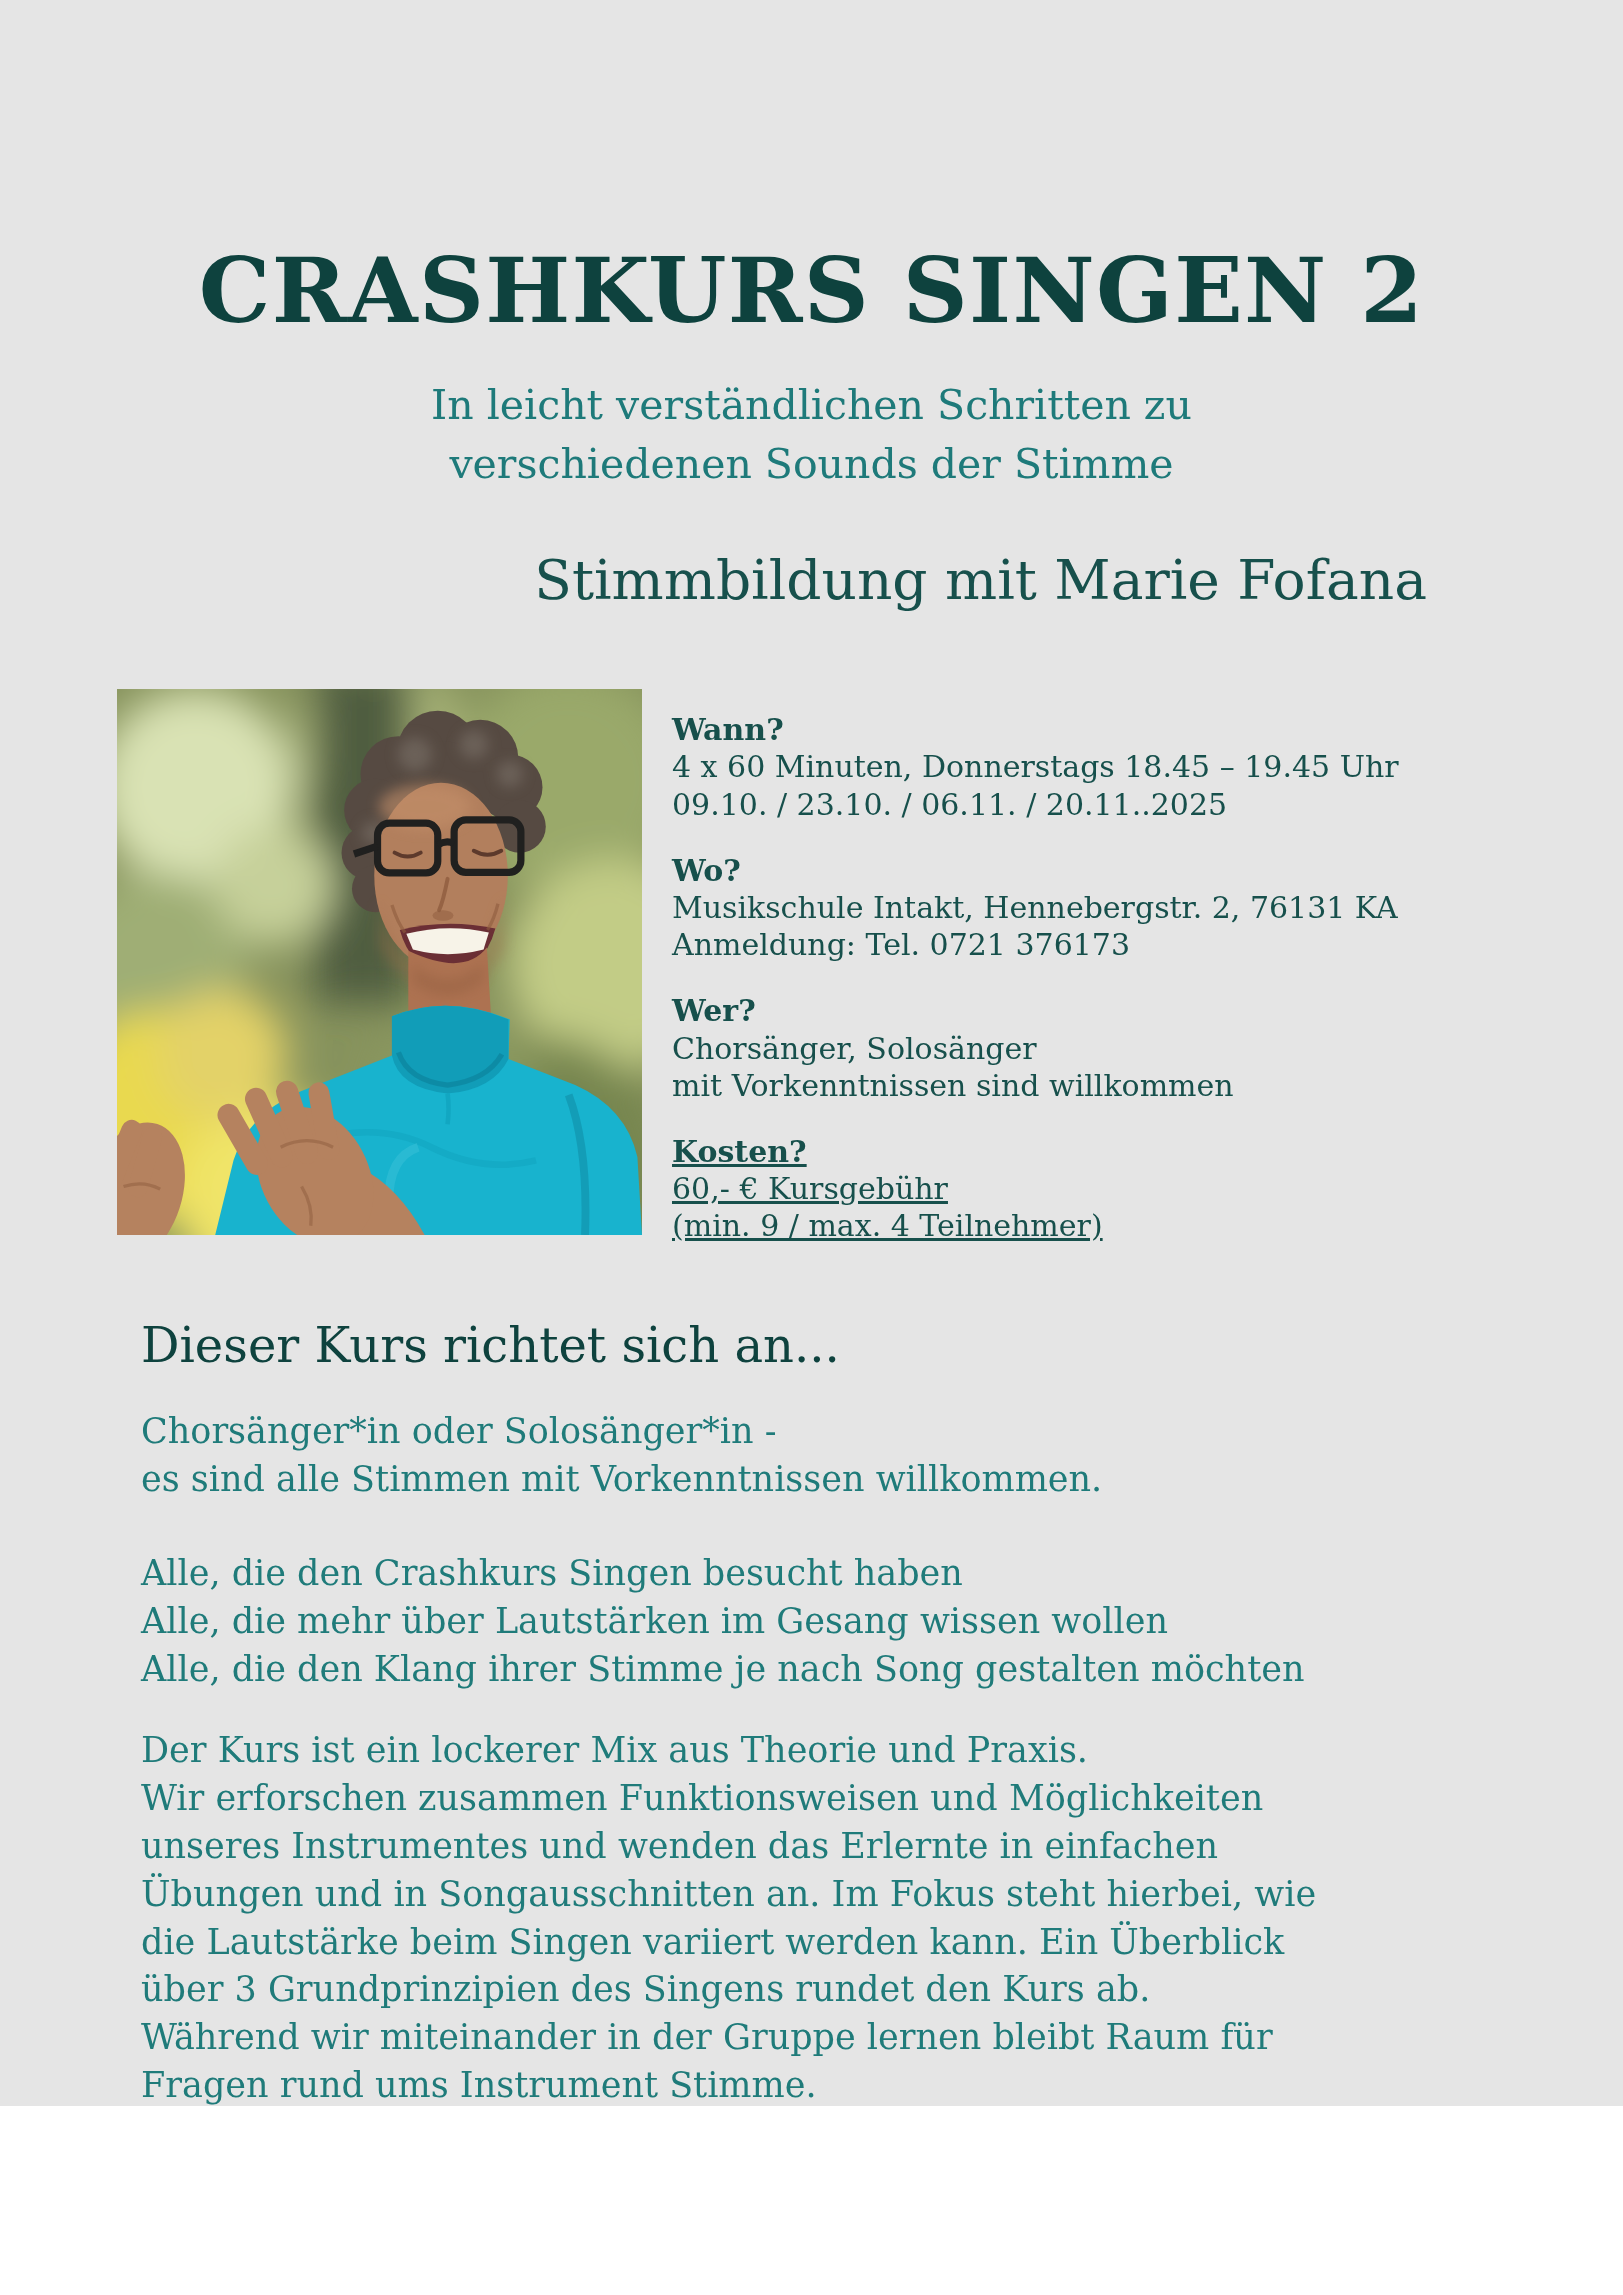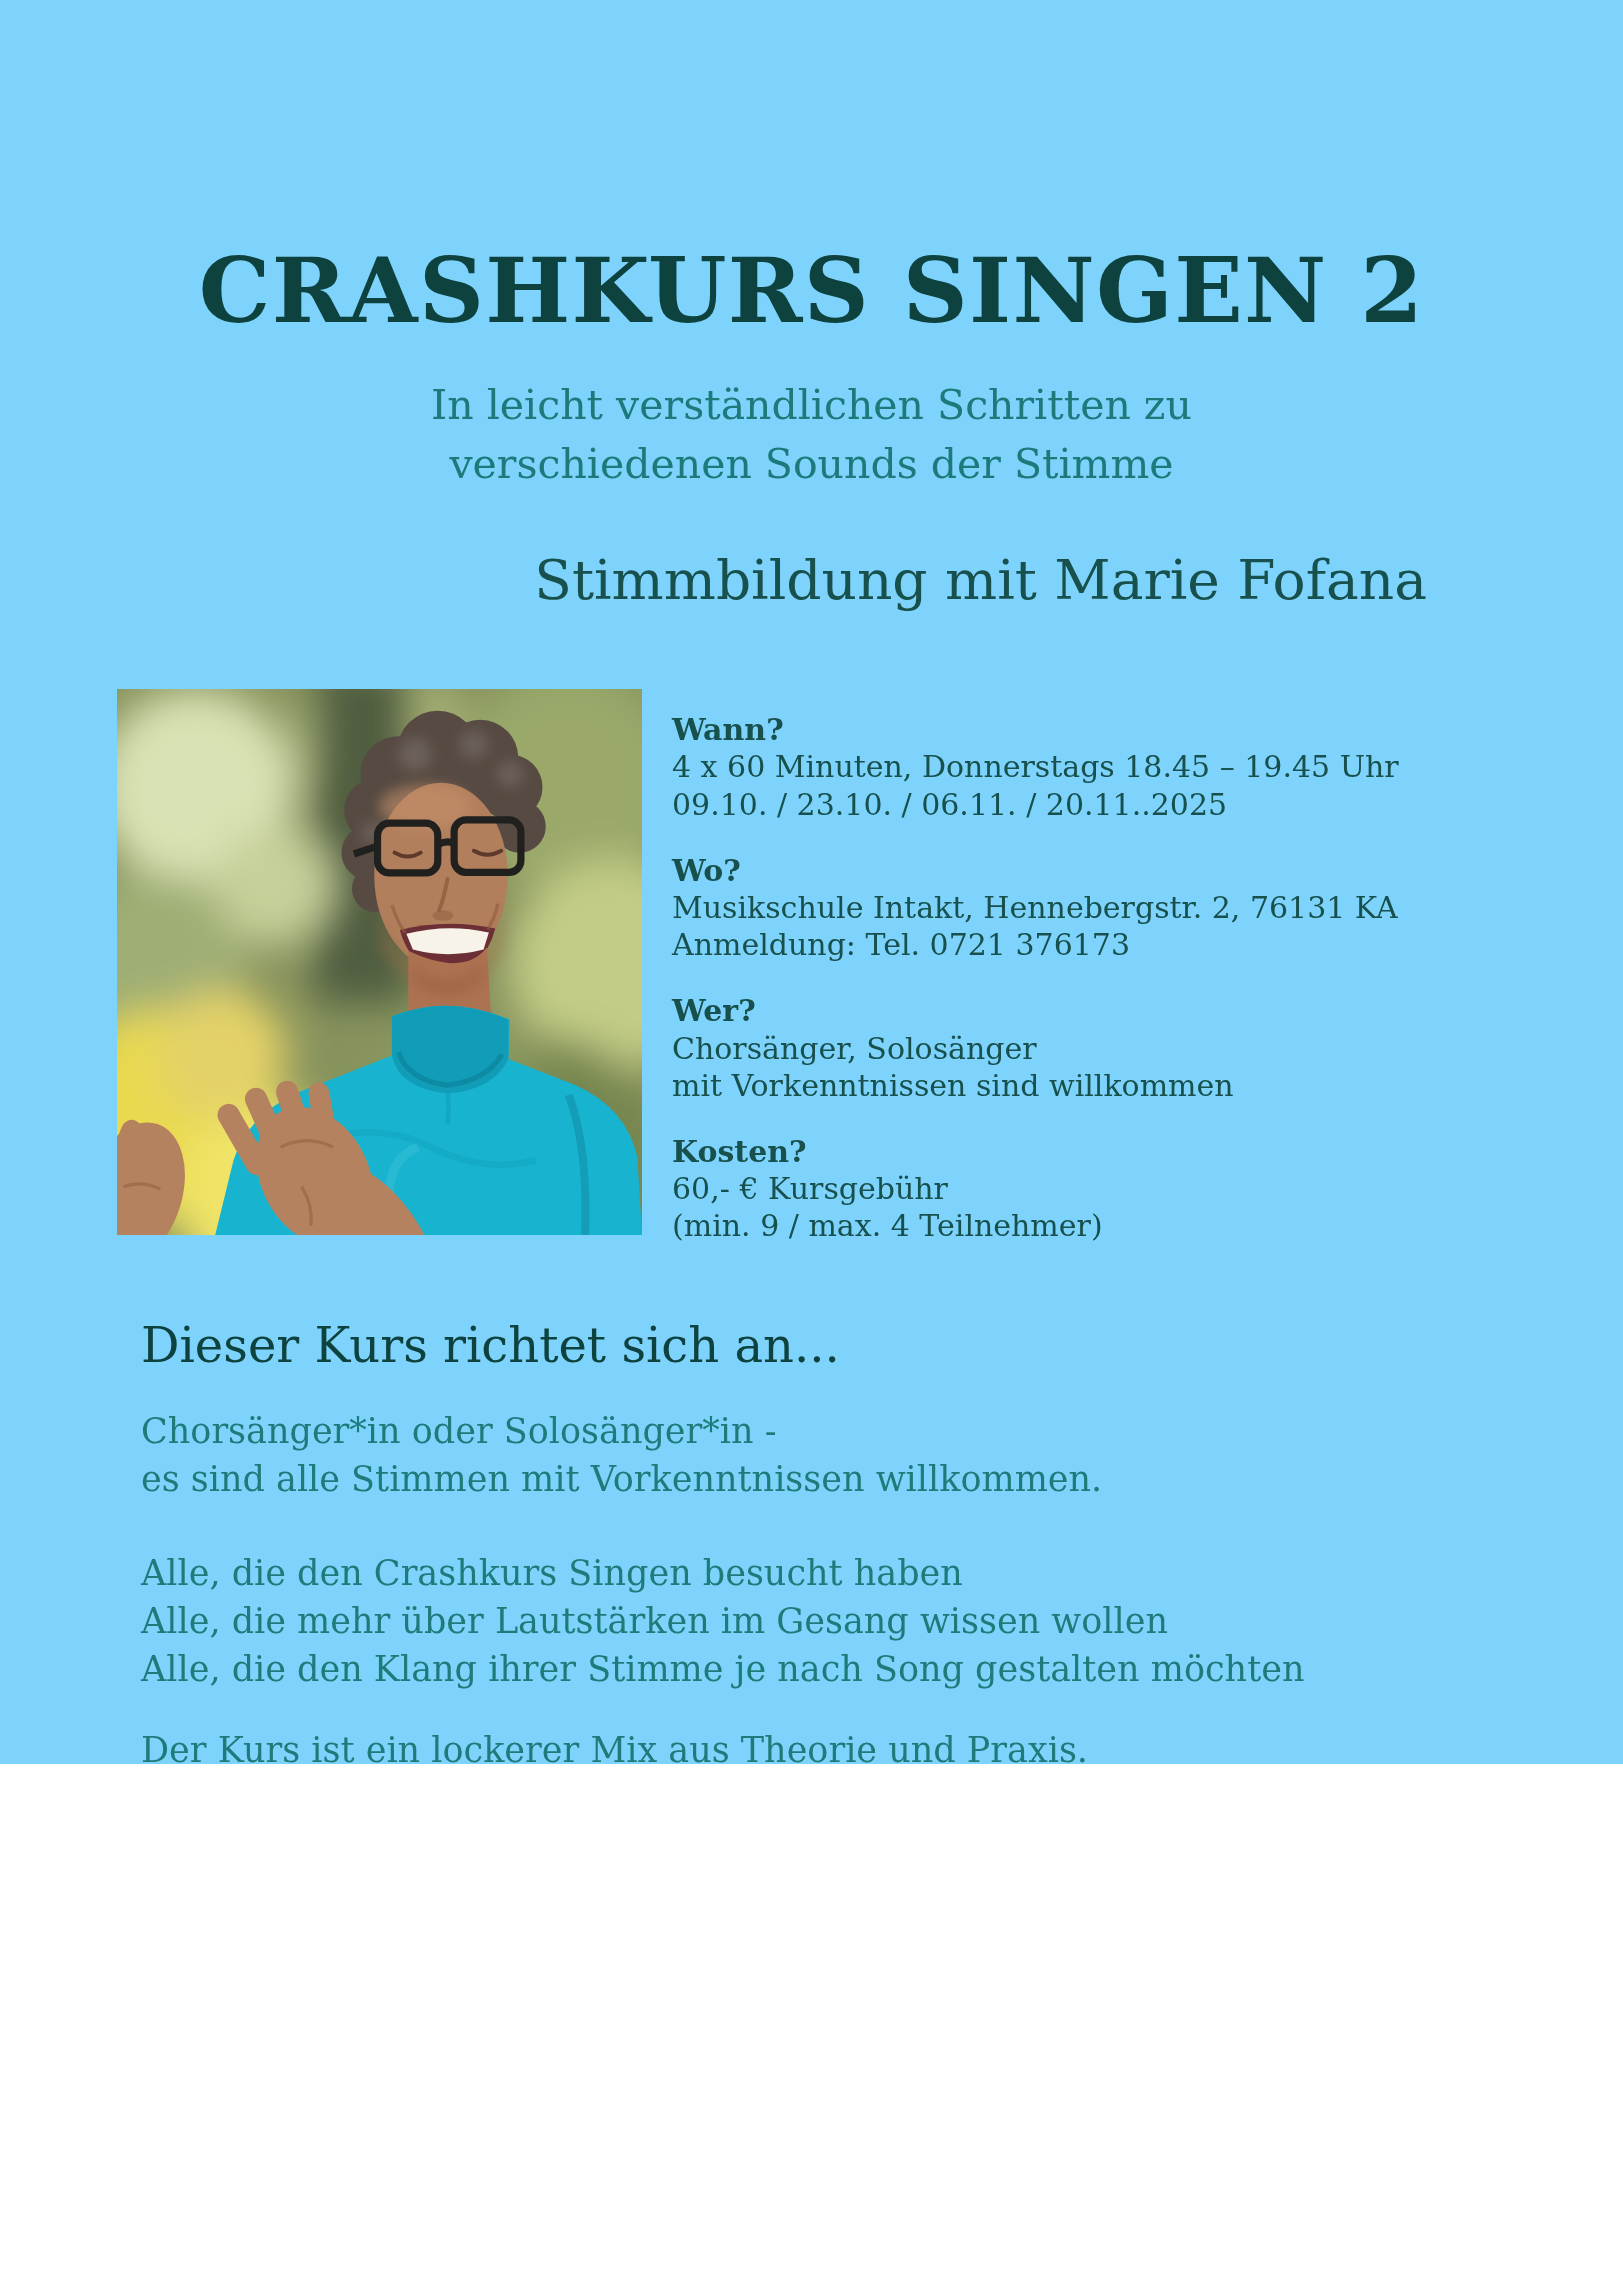--- a/index.html
+++ b/index.html
@@ -1,20 +1,20 @@
 <!DOCTYPE html>
 <html lang="de" style="font-size:10.5px"><head>
 <meta charset="utf-8">
 <style>
   html, body { margin: 0; padding: 0; background: #ffffff; }
   .page {
     position: relative;
     width: 1623px;
-    height: 1764px;
-    background: #7dd3fc;
+    height: 2106px;
+    background: #e5e5e5;
     font-family: "DejaVu Serif", serif;
     overflow: hidden;
   }
   .title {
     margin: 239px 92px 0;
     text-align: center;
     font-size: 90px;
     line-height: 1.15;
     font-weight: bold;
     color: #0e423e;
@@ -49,21 +49,21 @@
   .photo-frame svg { display: block; width: 525px; height: 546px; }
   .info {
     margin-left: 30px;
     margin-top: 22px;
     color: #17504c;
     font-size: 30px;
     line-height: 1.24;
     width: 838px;
   }
   .info-entry { margin-bottom: 29px; }
-  .info-entry:last-child { margin-bottom: 0; }
+  .info-entry:last-child { margin-bottom: 0; text-decoration: underline; }
   .info-label { font-weight: bold; }
   .info-text { white-space: pre-line; }
   .section {
     margin: 73px 98px 0 141px;
   }
   .section-heading {
     font-size: 48px;
     line-height: 1.2;
     font-weight: normal;
     color: #0e423e;

